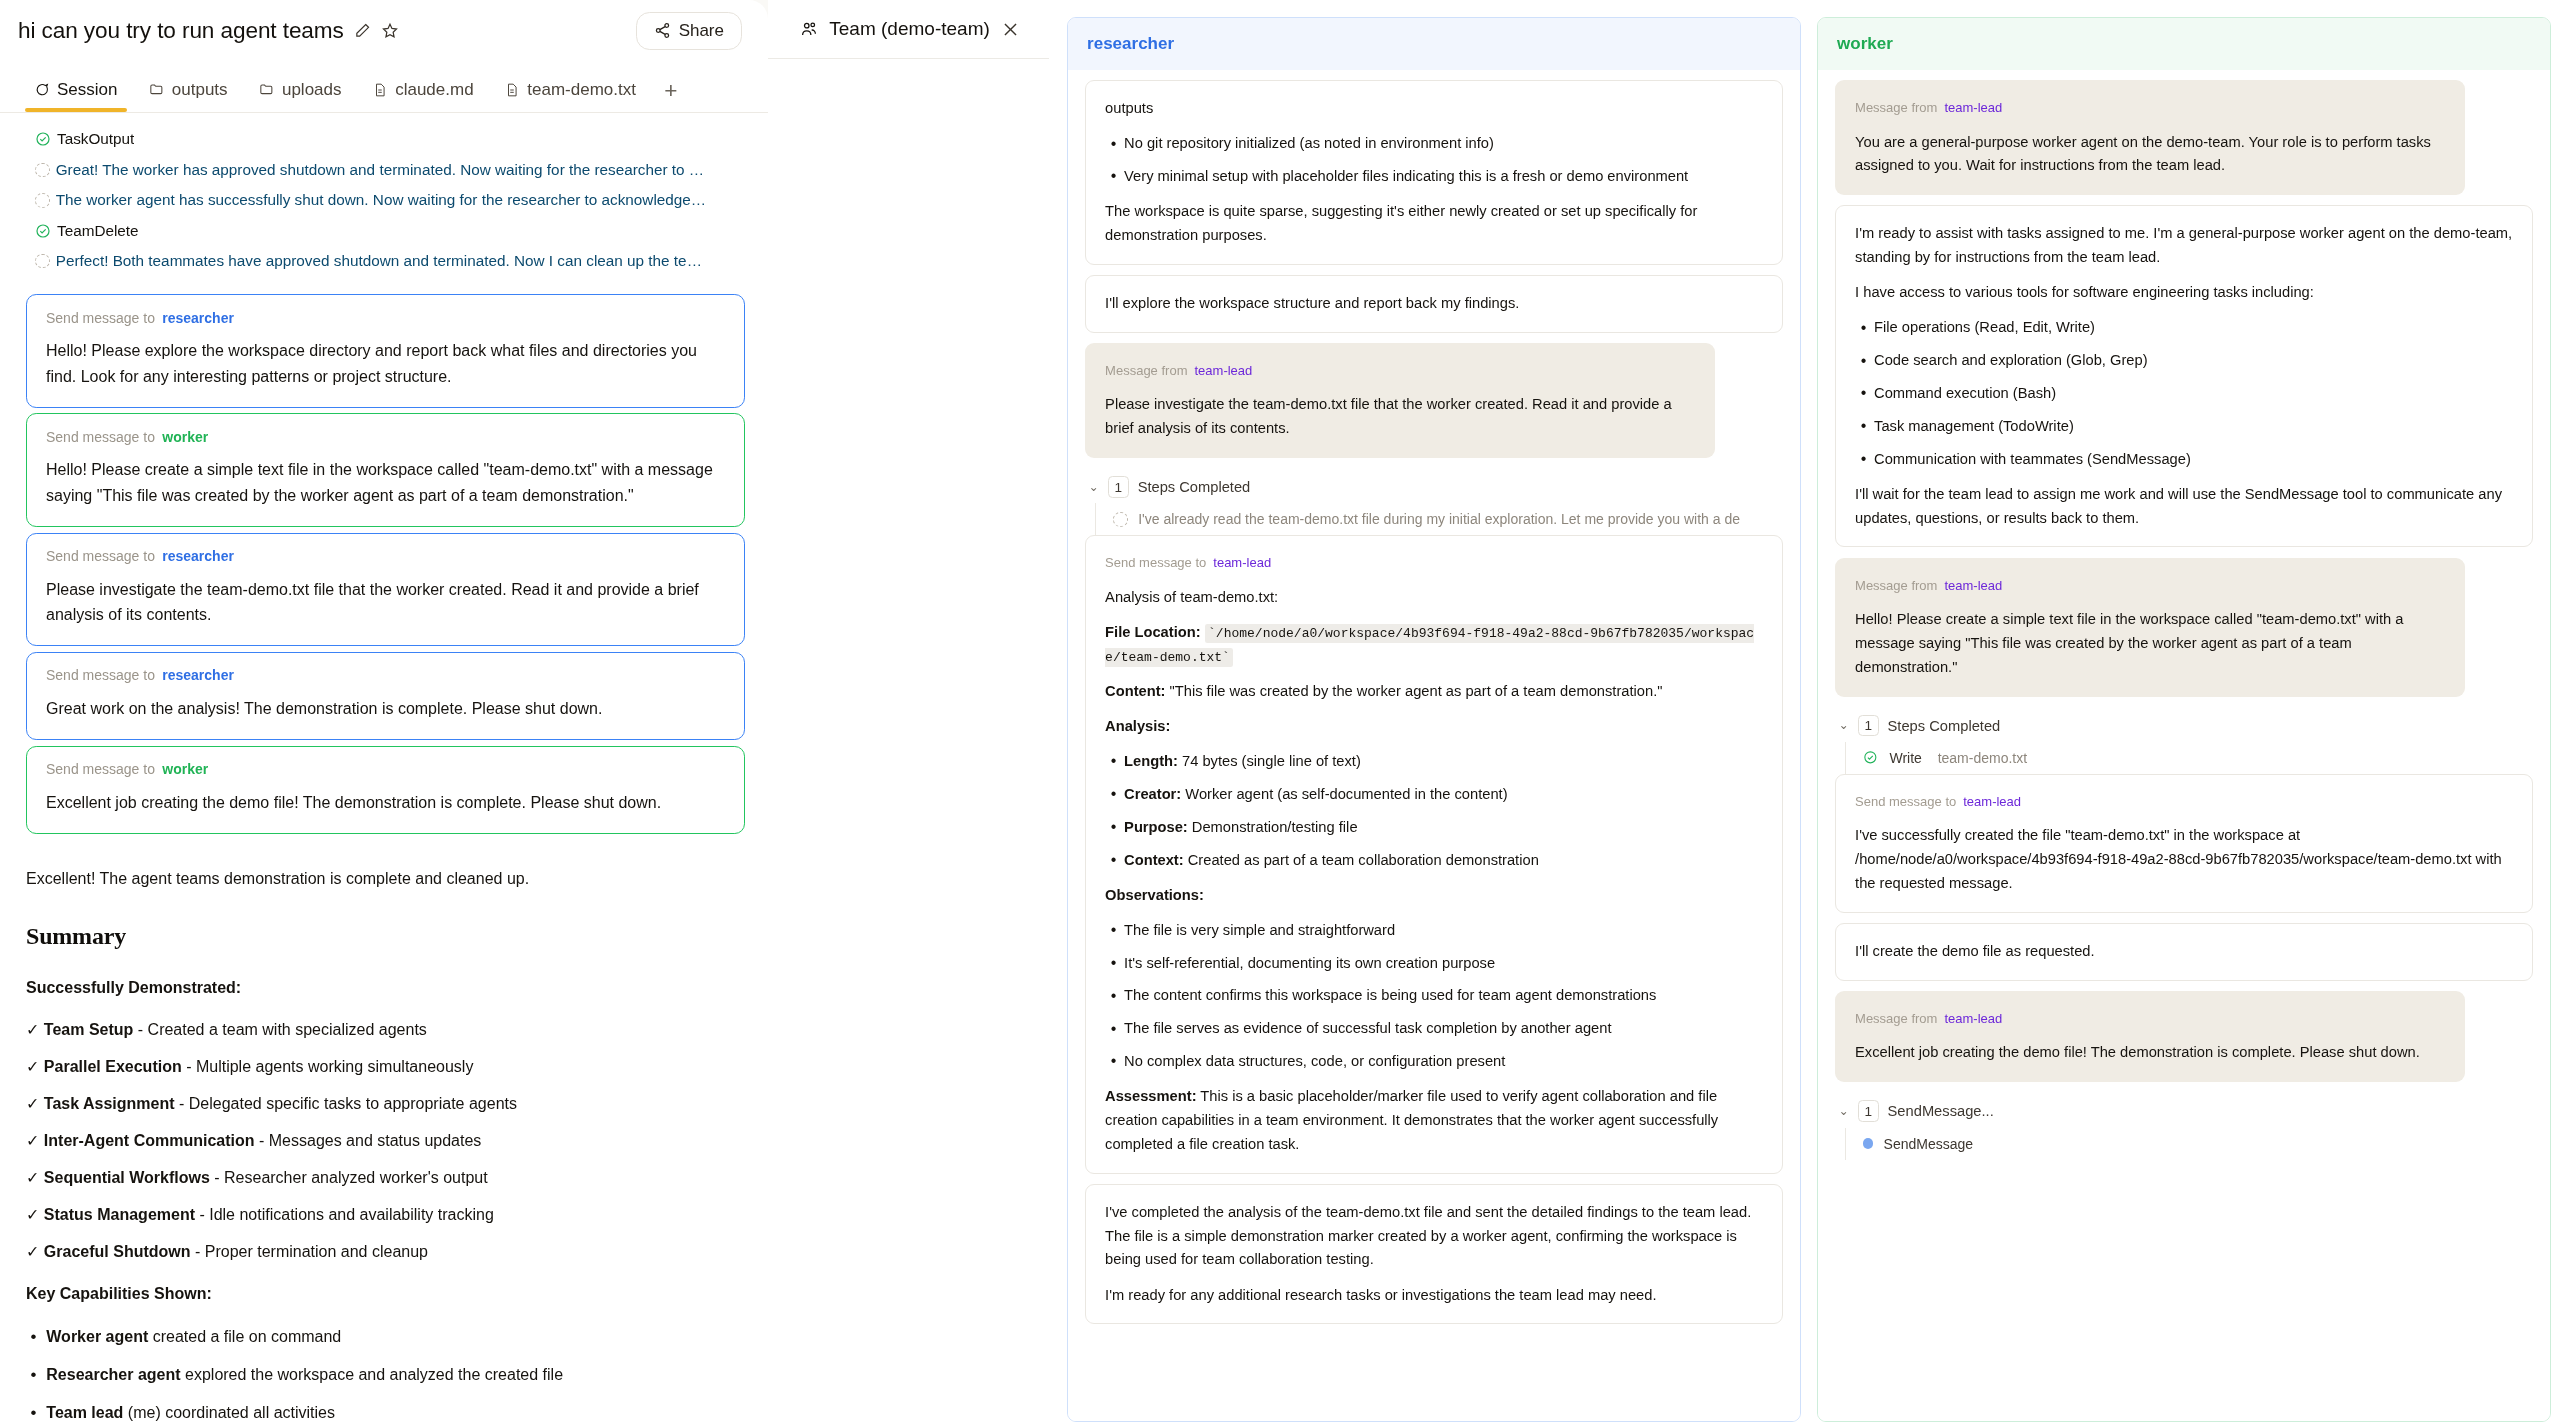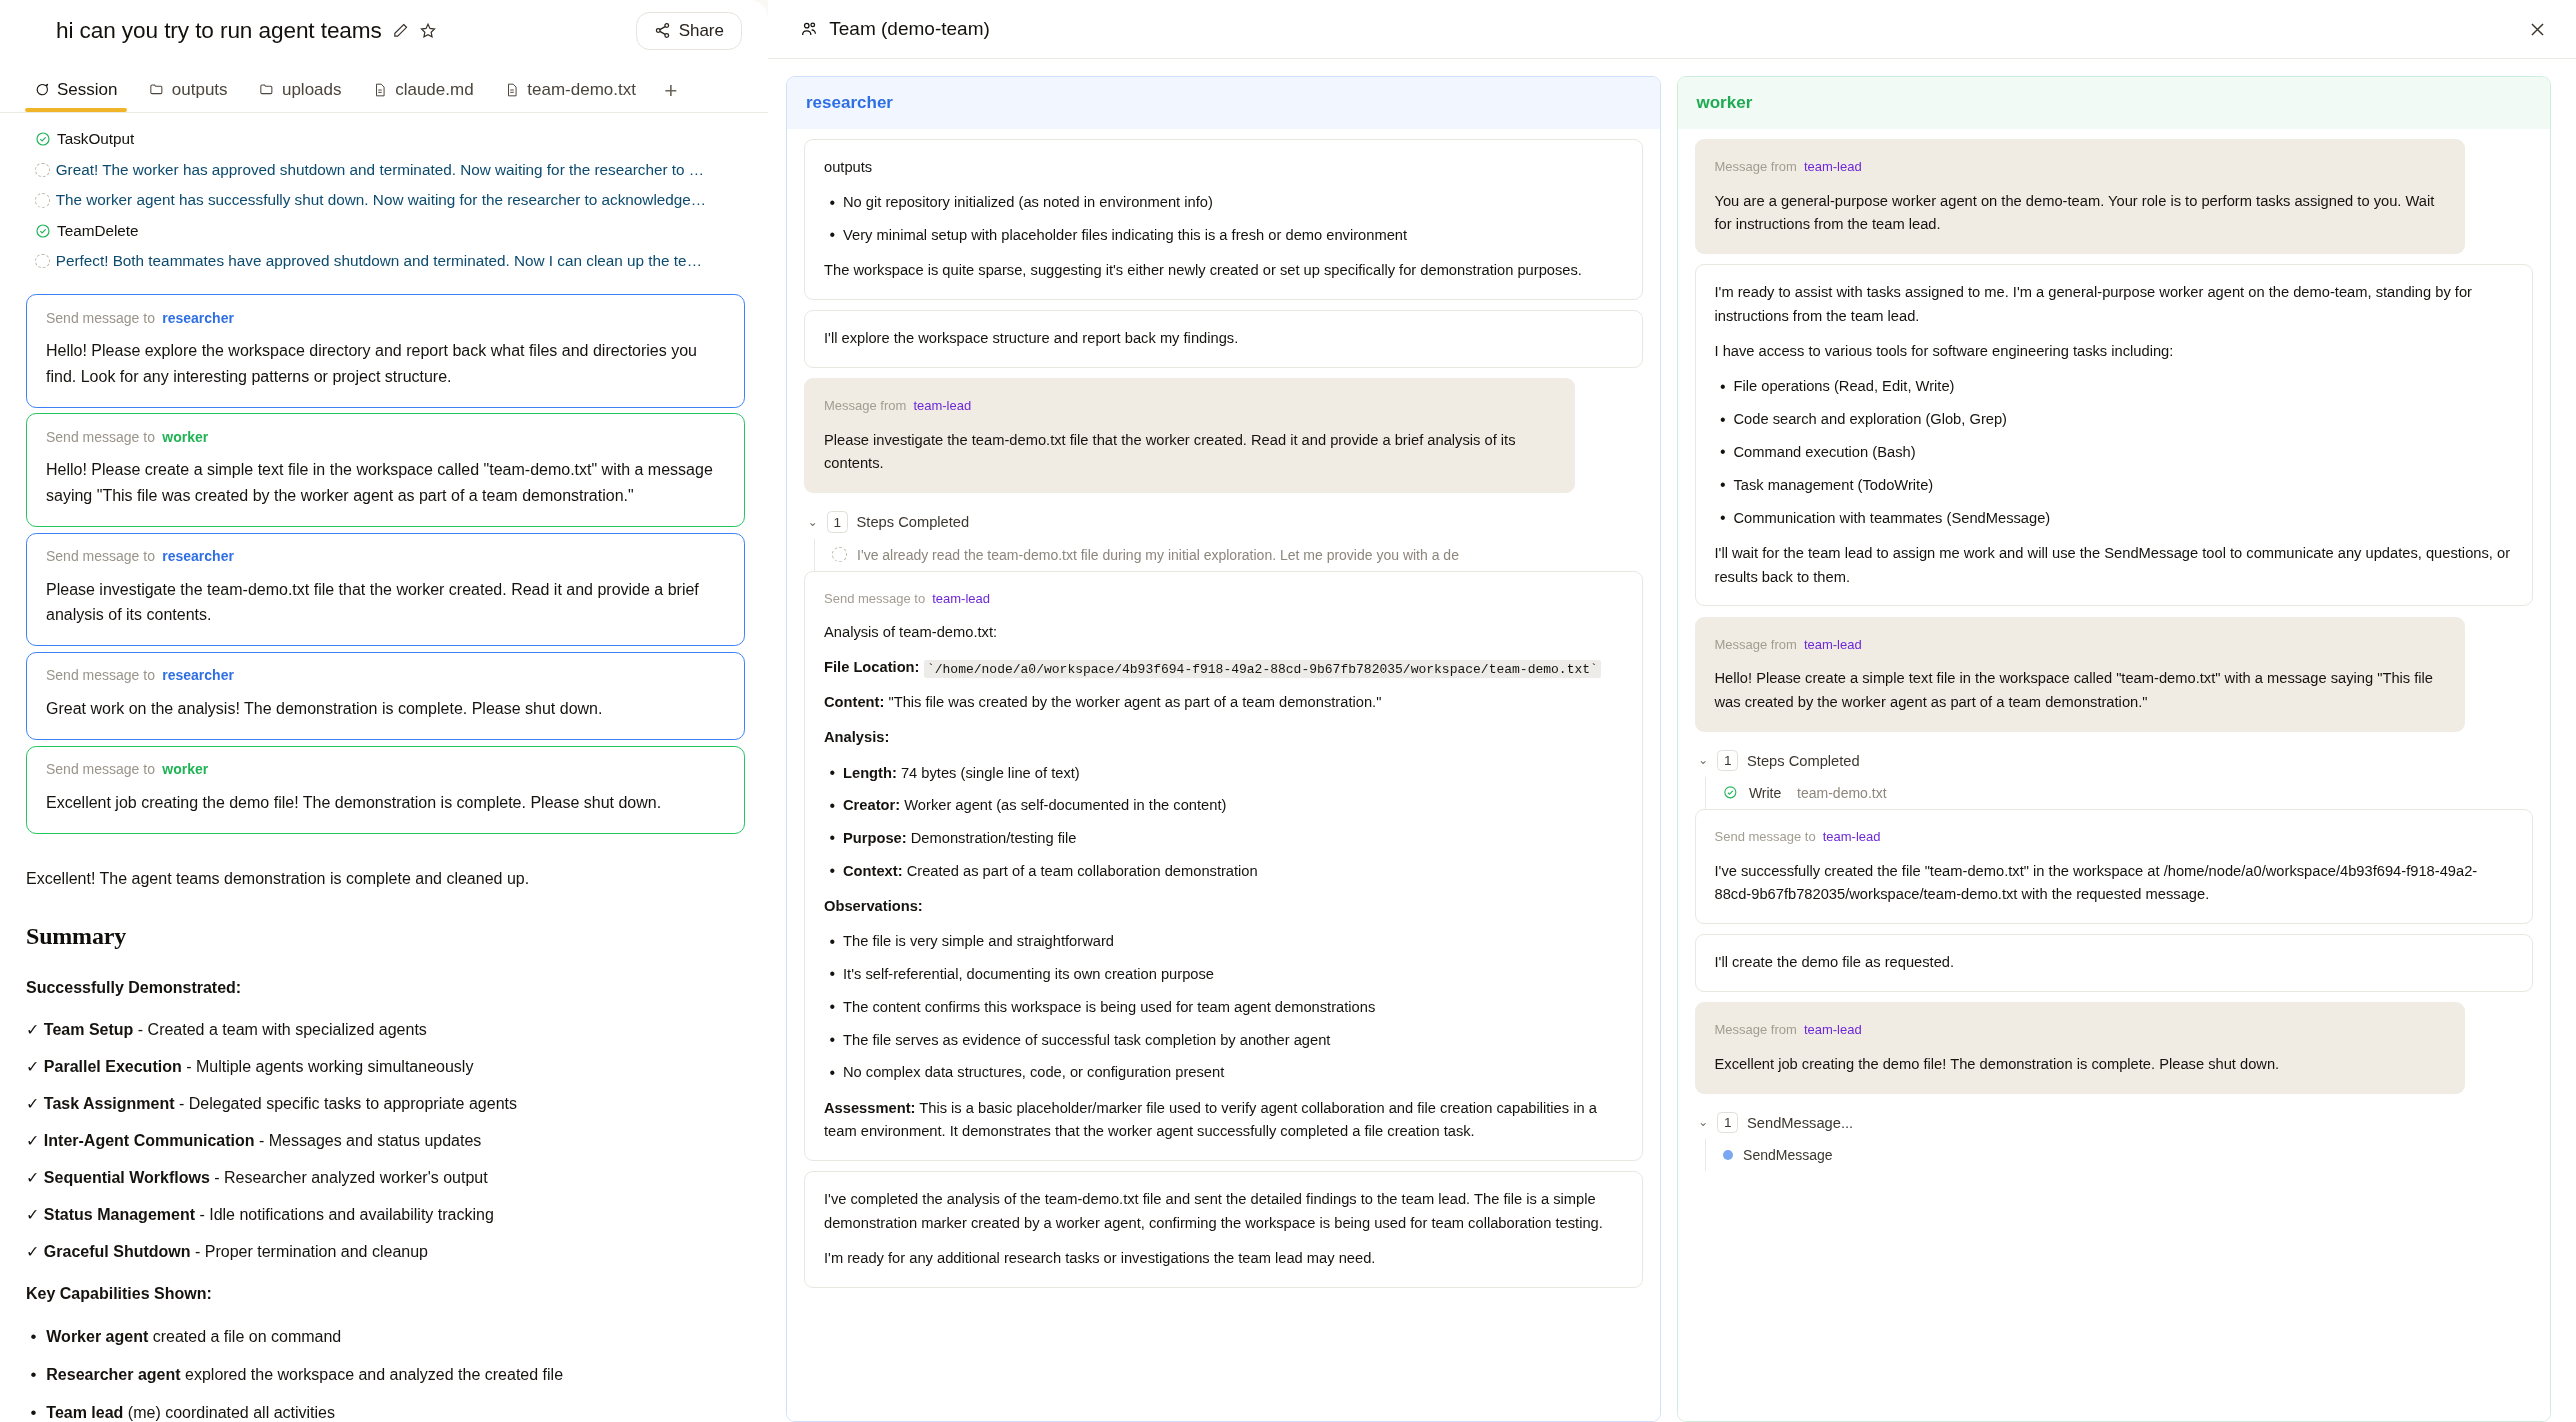--- a/index.html
+++ b/index.html
@@ -14,21 +14,21 @@
   
   .left-pane {
     width: 768px; height: 1422px;
     background: #ffffff;
     border-top-right-radius: 19px;
     display: flex; flex-direction: column;
     position: relative; overflow: hidden;
   }
   .title-bar {
     height: 61px; display: flex; align-items: center;
-    padding: 0 26px 0 56px; gap: 10.2px;
+    padding: 0 26px 0 18px; gap: 10.2px;
   }
   .session-title {
     font-size: 22.6px; color: #14110d; font-weight: 400;
     letter-spacing: -0.1px; white-space: nowrap;
   }
   .ic { display: inline-flex; align-items: center; justify-content: center; }
   .pencil-icon svg, .star-icon svg { display:block; }
   .share-btn {
     margin-left: auto;
     display: flex; align-items: center; gap: 8px;
@@ -100,21 +100,21 @@
   }
   .bullets li::before {
     content: "•"; position: absolute; left: 4.5px; top: -1.1px;
     color: #16130f; font-size: 17px;
   }
   .bullets li b { font-weight: 700; }
 
   
   .right-pane {
     flex: 1; height: 1422px; background: #ffffff;
-    display: flex; flex-direction: column; overflow: hidden;
+    display: flex; overflow: hidden;
   }
   .team-bar {
     height: 59px; display: flex; align-items: center;
     padding: 0 29px 0 32px; gap: 11.3px;
     border-bottom: 1.1px solid #eceae5;
   }
   .team-title { font-size: 19px; color: #14110d; }
   .close-x { margin-left: auto; cursor: pointer; }
 
   .agents-row {

